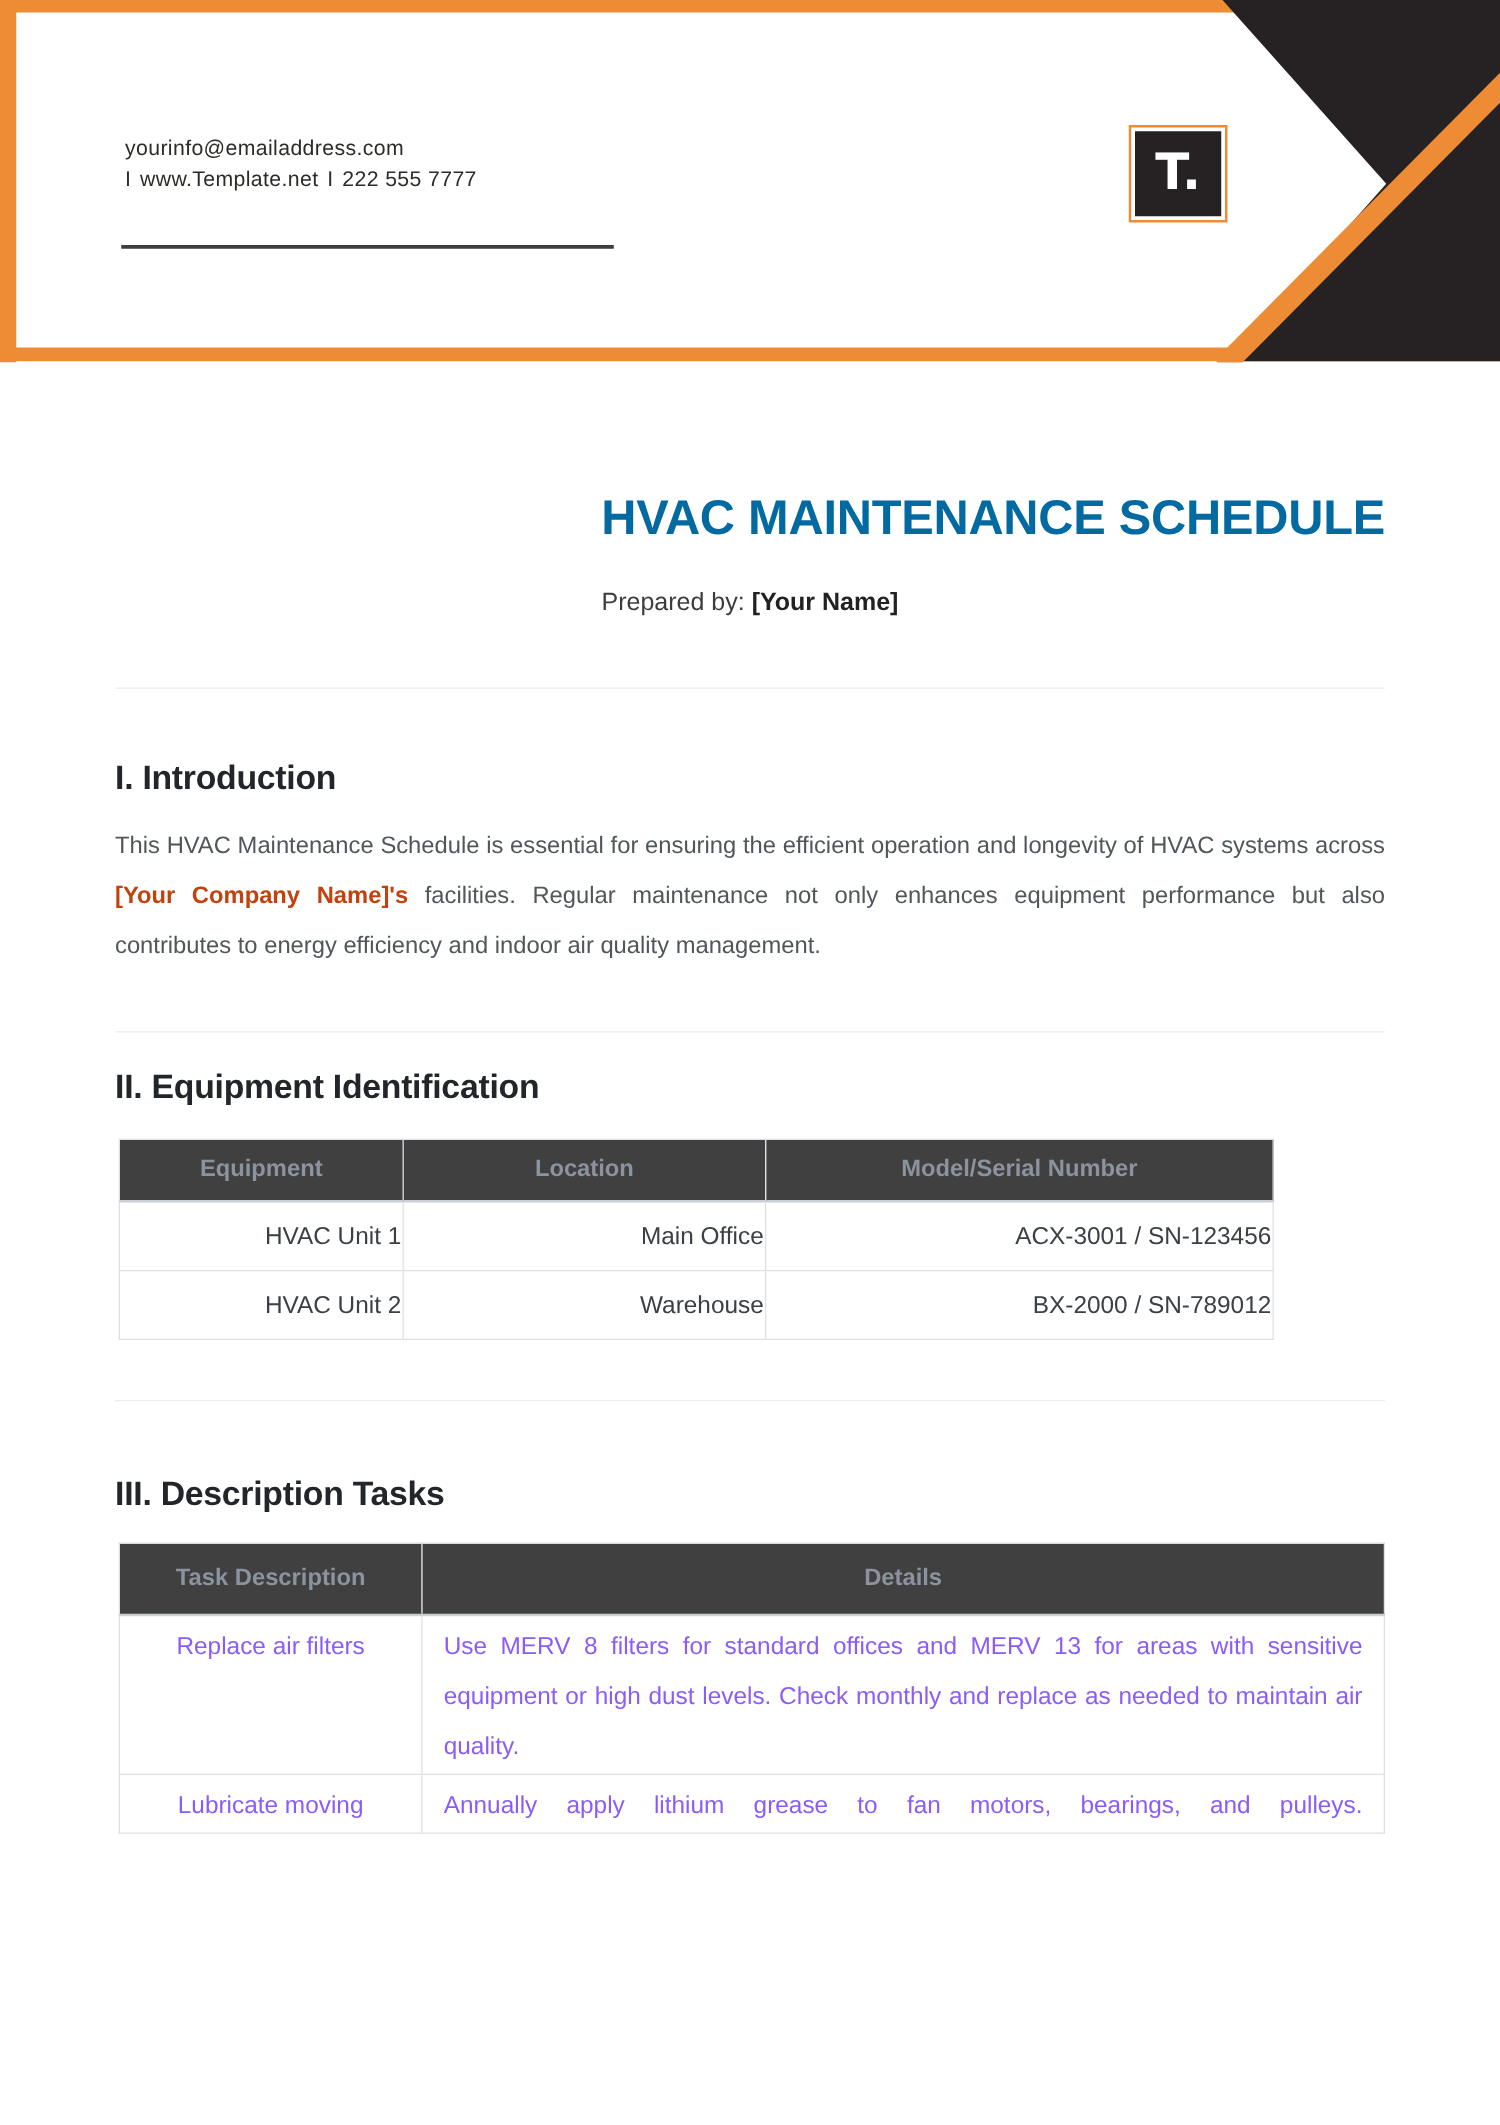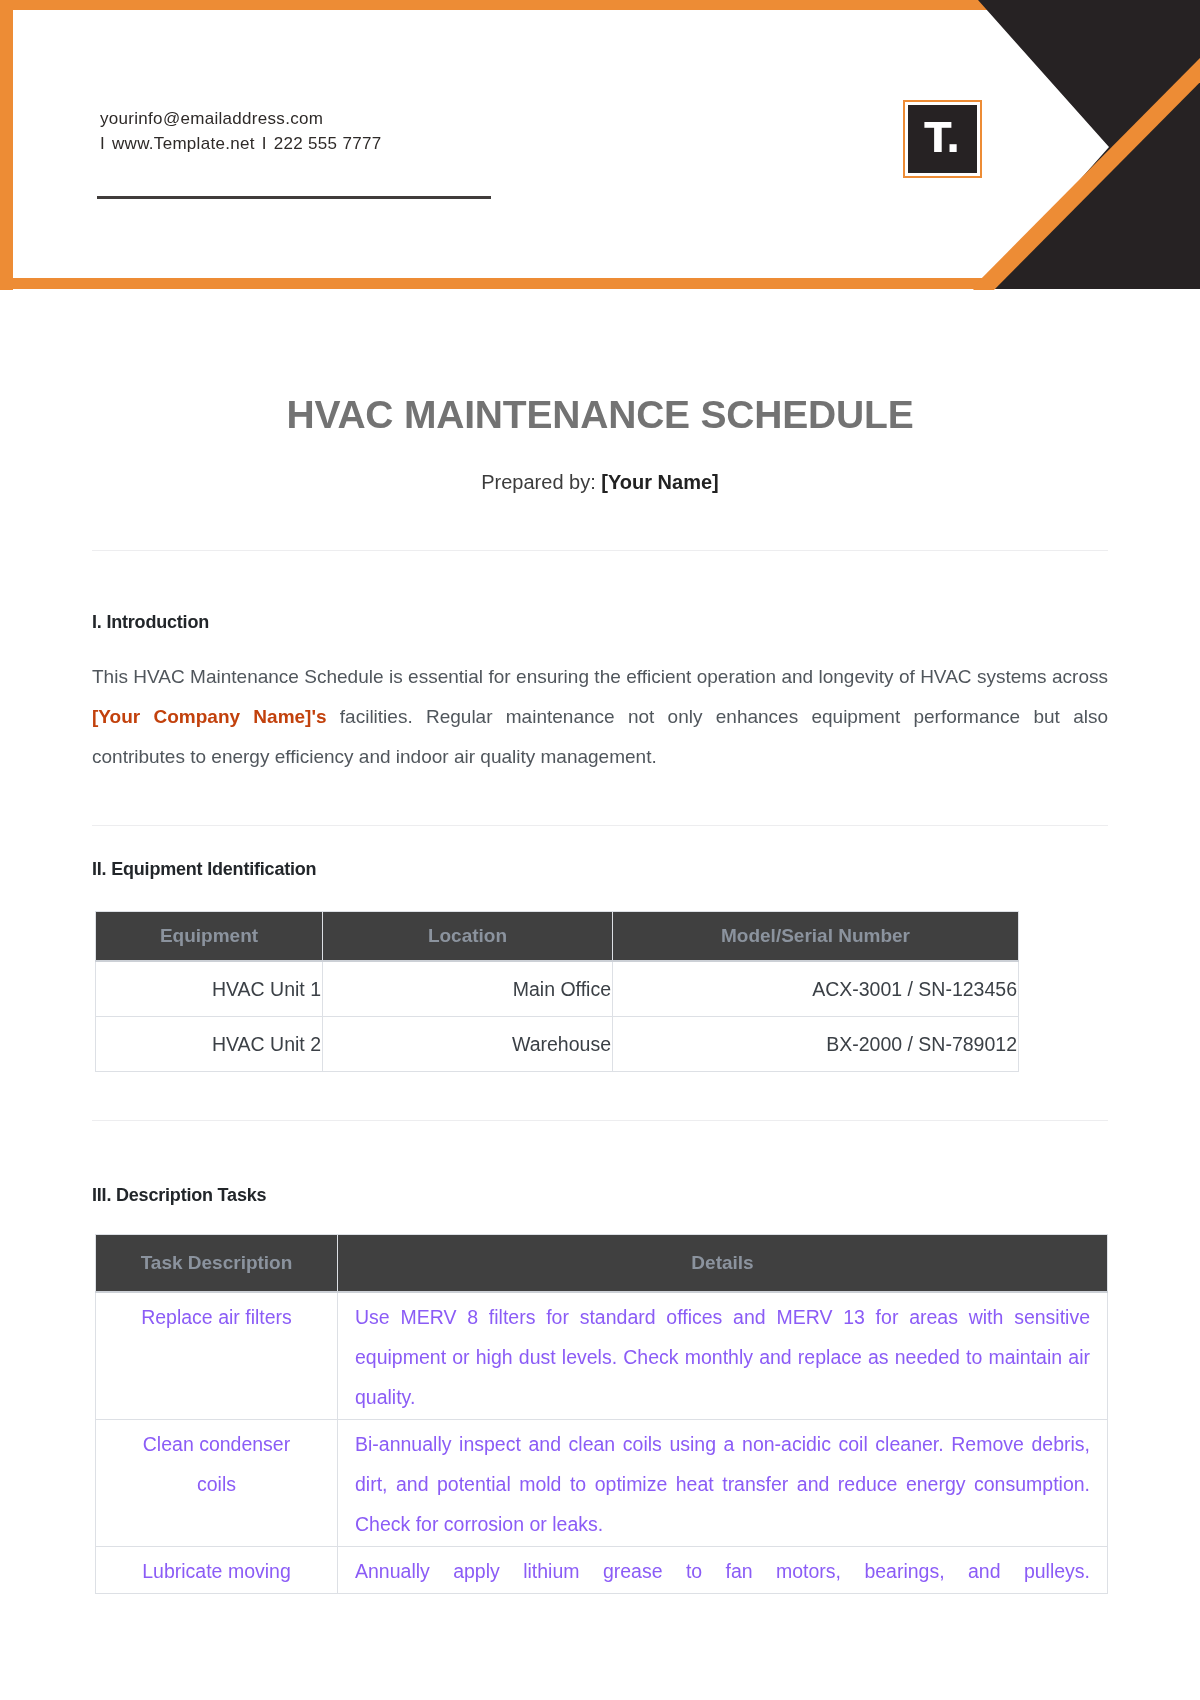--- a/index.html
+++ b/index.html
@@ -34,33 +34,33 @@
     display:flex;align-items:center;justify-content:center;
     color:#ffffff;font-weight:bold;font-size:40px;padding-bottom:2px;box-sizing:border-box;
     font-family:"DejaVu Sans","Liberation Sans",sans-serif;
   }
 
   
   .content{padding:0 92px;}
   .doc-title{
     margin:103px 0 0;
     font-size:39px;line-height:44px;font-weight:bold;
-    letter-spacing:-.2px;color:#737373;text-align:center;
+    letter-spacing:-.2px;color:#0369a1;text-align:right;
   }
   .prepared{
     margin-top:33px;text-align:center;
     font-size:20px;line-height:24px;color:#3c3c3c;
   }
   .prepared b{color:#222222;}
   .divider{border:none;border-top:1px solid #ededef;margin:0;}
   .divider-1{margin-top:56px;}
   .divider-2{margin-top:48px;}
   .divider-3{margin-top:48px;}
   .section-heading{
-    margin:0;font-size:18px;line-height:34px;font-weight:bold;color:#22262a;letter-spacing:-.2px;
+    margin:0;font-size:27px;line-height:34px;font-weight:bold;color:#22262a;letter-spacing:-.2px;
   }
   .heading-1{margin-top:54px;}
   .heading-2{margin-top:26px;}
   .heading-3{margin-top:57px;}
   .intro-para{
     margin:18px 0 0;
     font-size:19px;line-height:40px;color:#50565c;
     text-align:justify;
   }
   .intro-para b{color:#c2410c;}
@@ -175,24 +175,20 @@
           <th>Task Description</th>
           <th>Details</th>
         </tr>
       </thead>
       <tbody>
         <tr>
           <td class="task-name-cell">Replace air filters</td>
           <td class="task-details-cell">Use MERV 8 filters for standard offices and MERV 13 for areas with sensitive equipment or high dust levels. Check monthly and replace as needed to maintain air quality.</td>
         </tr>
         <tr>
-          <td class="task-name-cell">Clean condenser coils</td>
-          <td class="task-details-cell">Bi-annually inspect and clean coils using a non-acidic coil cleaner. Remove debris, dirt, and potential mold to optimize heat transfer and reduce energy consumption. Check for corrosion or leaks.</td>
-        </tr>
-        <tr>
           <td class="task-name-cell">Lubricate moving</td>
           <td class="task-details-cell justify-last">Annually apply lithium grease to fan motors, bearings, and pulleys.</td>
         </tr>
       </tbody>
     </table>
 
   </div>
 </div>
 
 </body></html>

